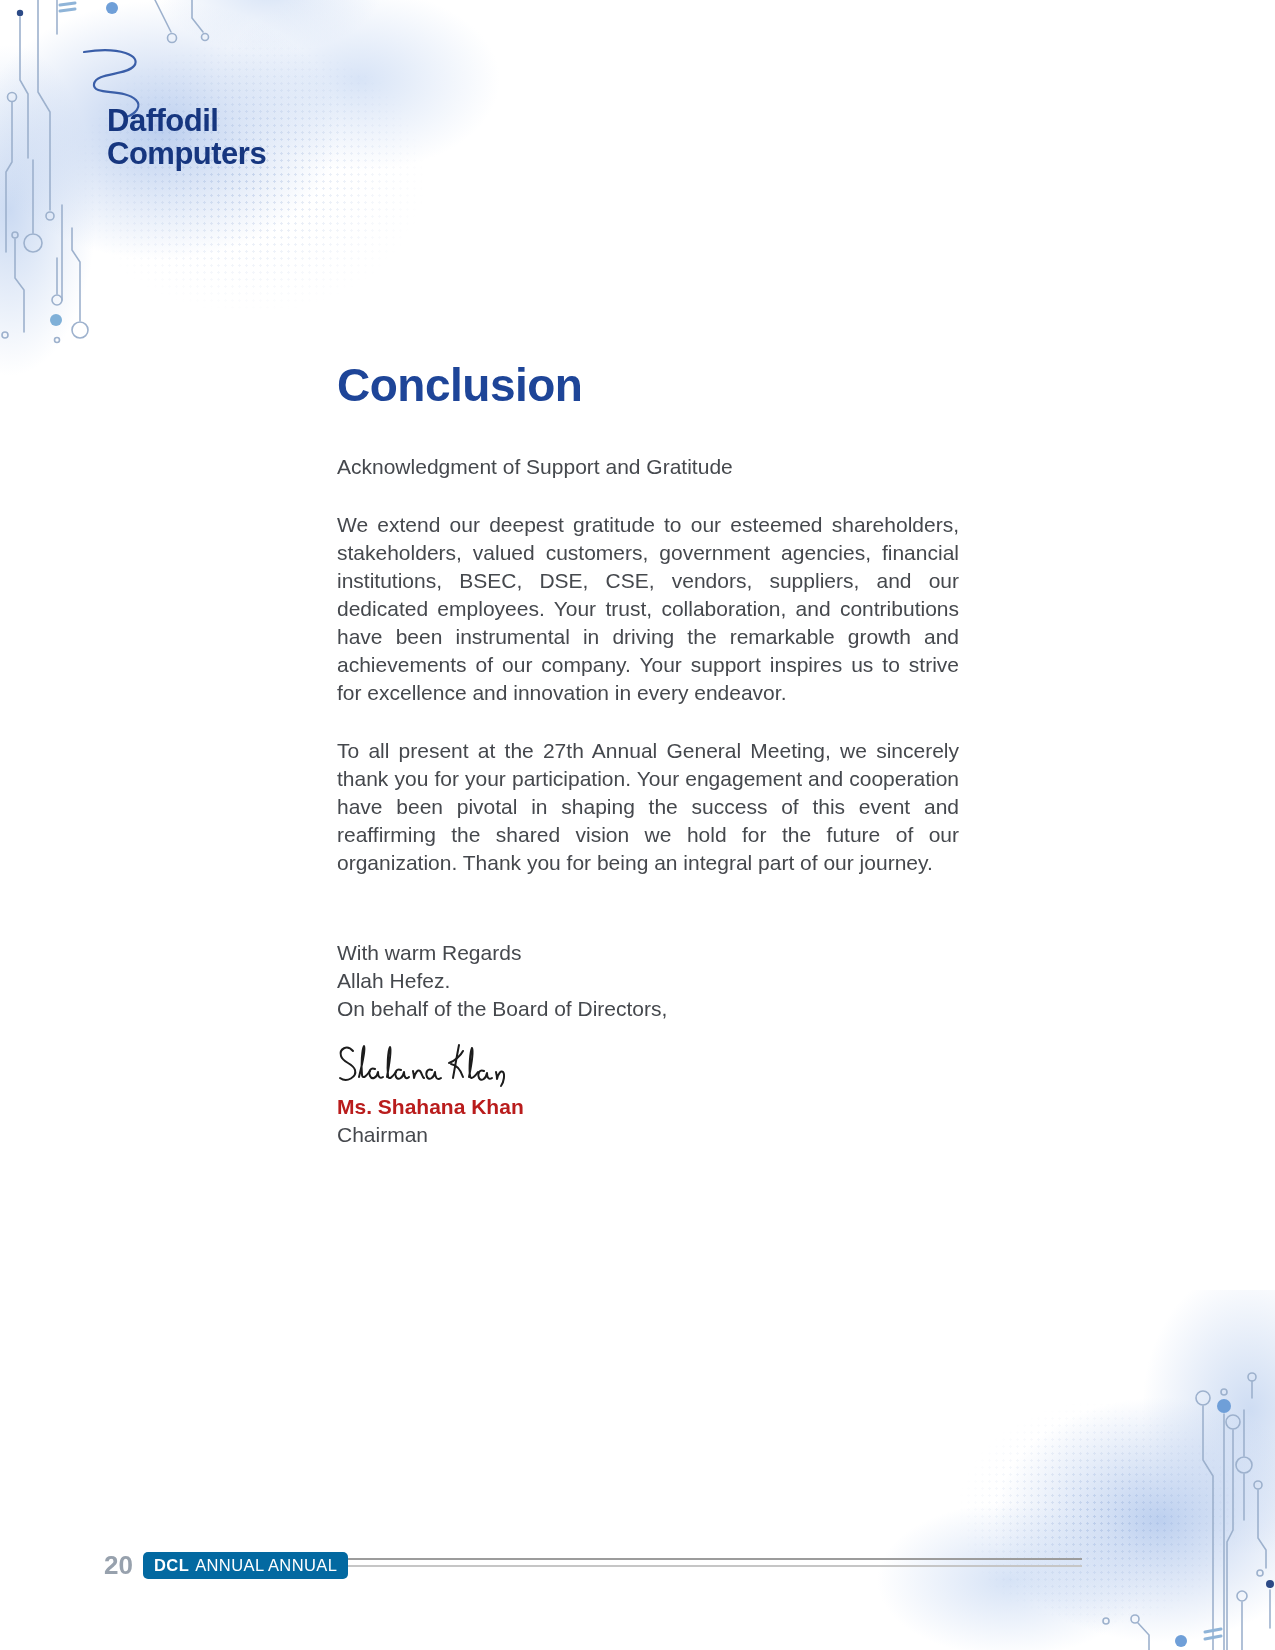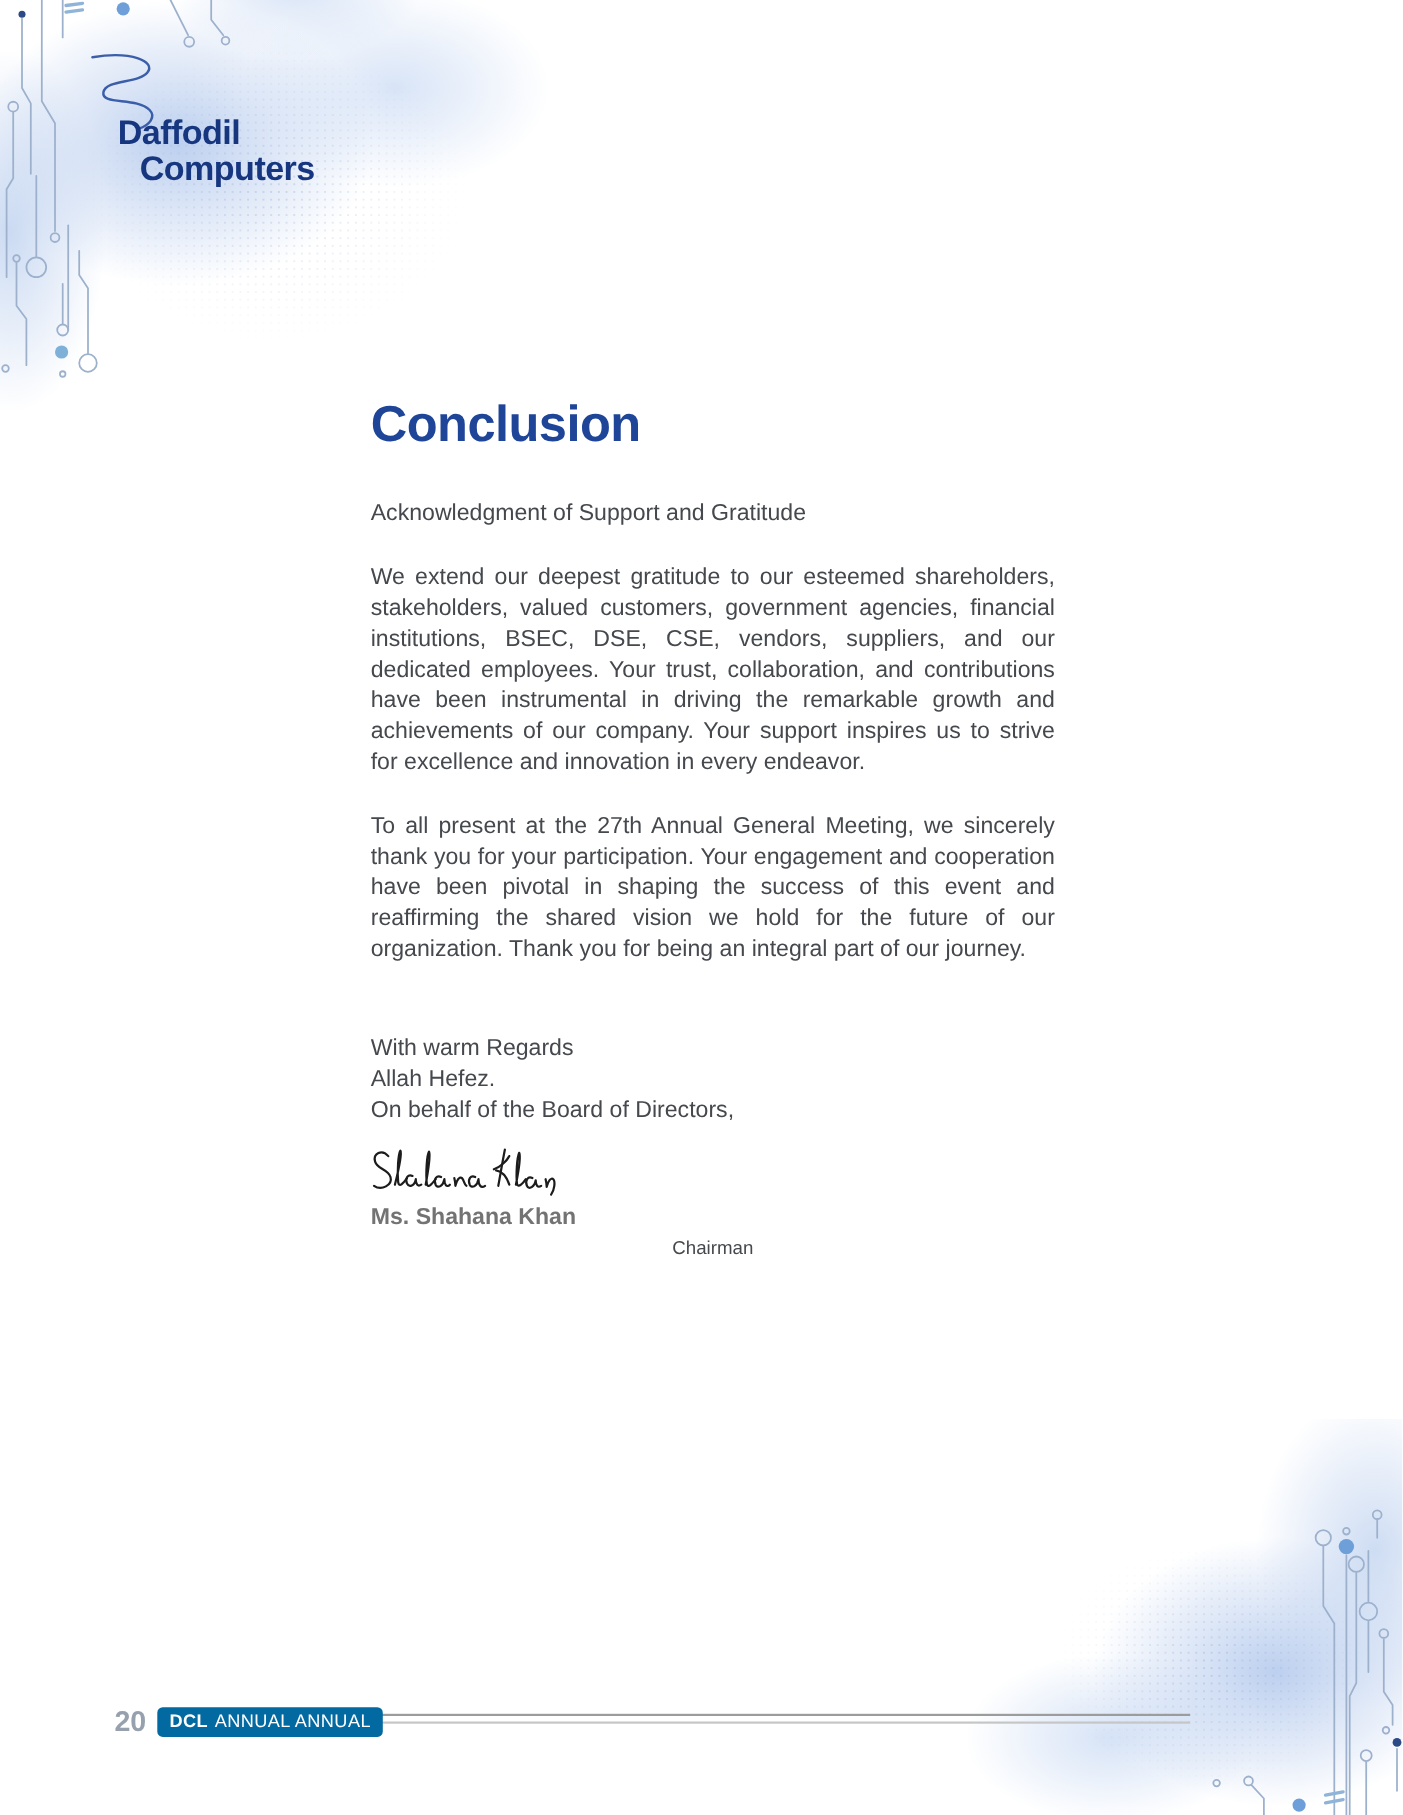--- a/index.html
+++ b/index.html
@@ -27,32 +27,32 @@
   .dots-tl{left:40px;top:10px;width:420px;height:330px;}
   .dots-br{left:930px;top:1380px;width:340px;height:270px;}
 
   .circuit{position:absolute;pointer-events:none;}
   .circuit-tl{left:0;top:0;}
   .circuit-br{left:975px;top:1280px;}
 
   
   .logo{position:absolute;left:107px;top:104px;color:#16367f;font-weight:700;
         font-size:31px;line-height:33px;letter-spacing:-.5px;}
-  .logo .l2{margin-left:20px;text-align:center;}
+  .logo .l2{text-align:center;}
 
   
   .content{position:absolute;left:337px;top:340px;width:622px;color:#45484d;margin-top:19px;}
   .title{font-size:46px;line-height:52px;font-weight:700;color:#1e4598;
          letter-spacing:-.5px;margin:0;}
   .subtitle{margin-top:42px;font-size:21px;line-height:28px;}
   .para{margin:30px 0 0 0;font-size:21px;line-height:28px;text-align:justify;}
   .closing{margin-top:62px;font-size:21px;line-height:28px;}
   .signature{margin-top:14px;height:54px;}
-  .sig-name{margin-top:2px;font-size:21px;line-height:28px;font-weight:700;color:#737373;}
-  .sig-title{font-size:17px;line-height:28px;text-align:center;}
+  .sig-name{margin-top:2px;font-size:21px;line-height:28px;font-weight:700;color:#b91c1c;}
+  .sig-title{font-size:21px;line-height:28px;}
 
   
   .footer-line{position:absolute;left:300px;top:1558px;width:782px;height:5px;
                border-top:2px solid #9c9c9c;border-bottom:2px solid #c6c6c6;}
   .page-number{position:absolute;left:104px;top:1551px;font-size:26px;line-height:28px;
                font-weight:700;color:#97a1ad;}
   .footer-badge{position:absolute;left:143px;top:1552px;height:27px;padding:0 11px;
                 background:#0369a1;border-radius:5px;display:flex;align-items:center;
                 gap:6px;color:#ffffff;font-size:16.5px;letter-spacing:.4px;}
   .footer-badge .brand{font-weight:800;}

